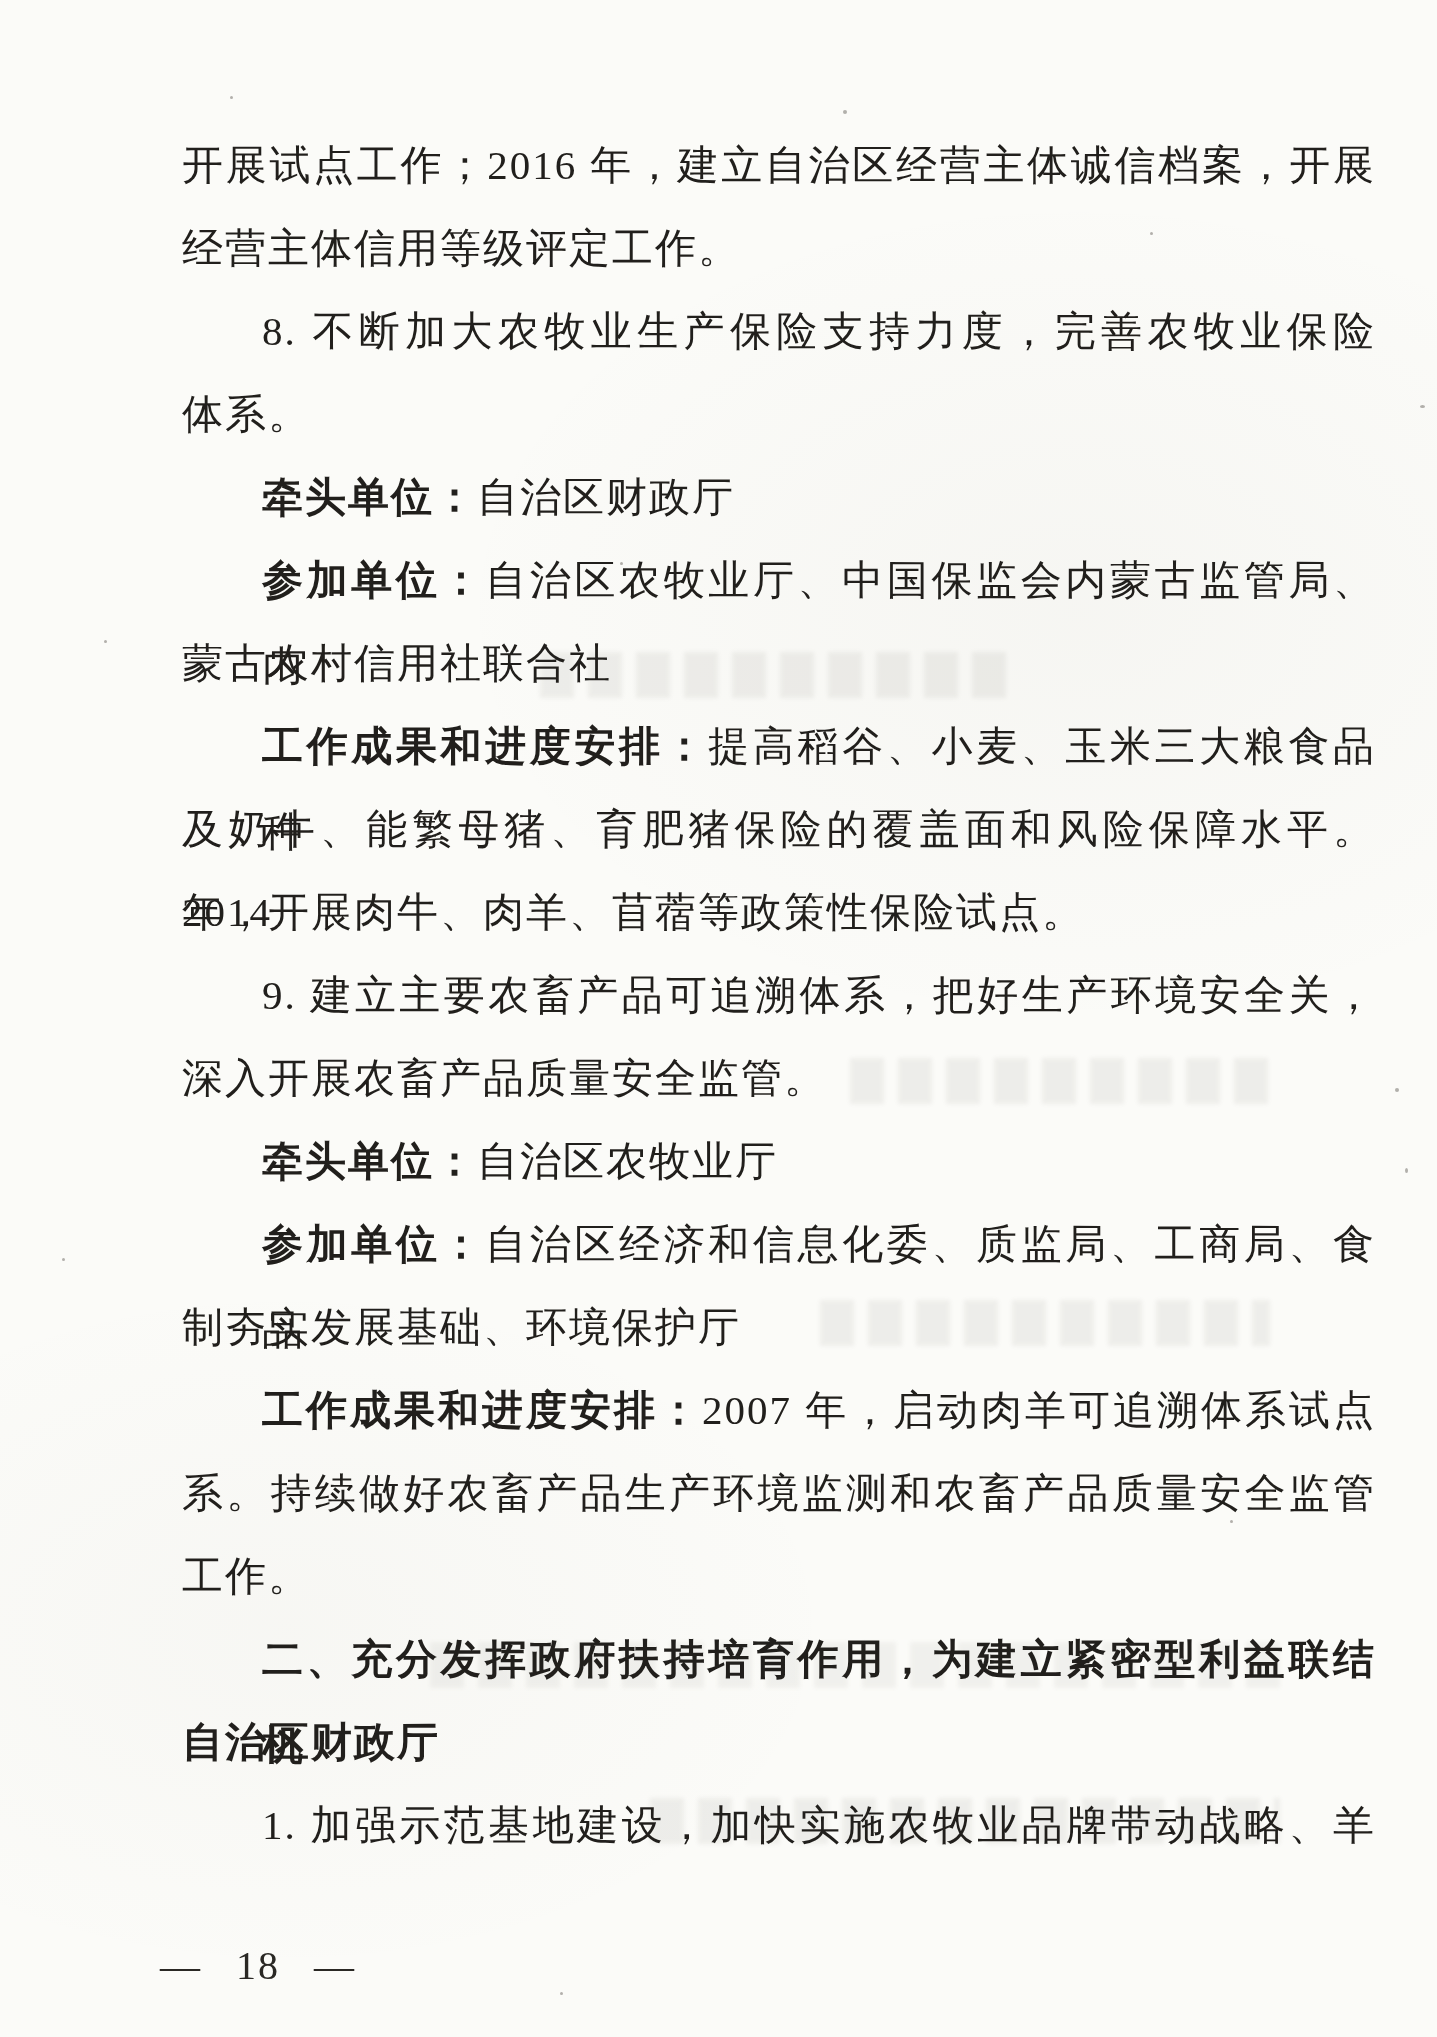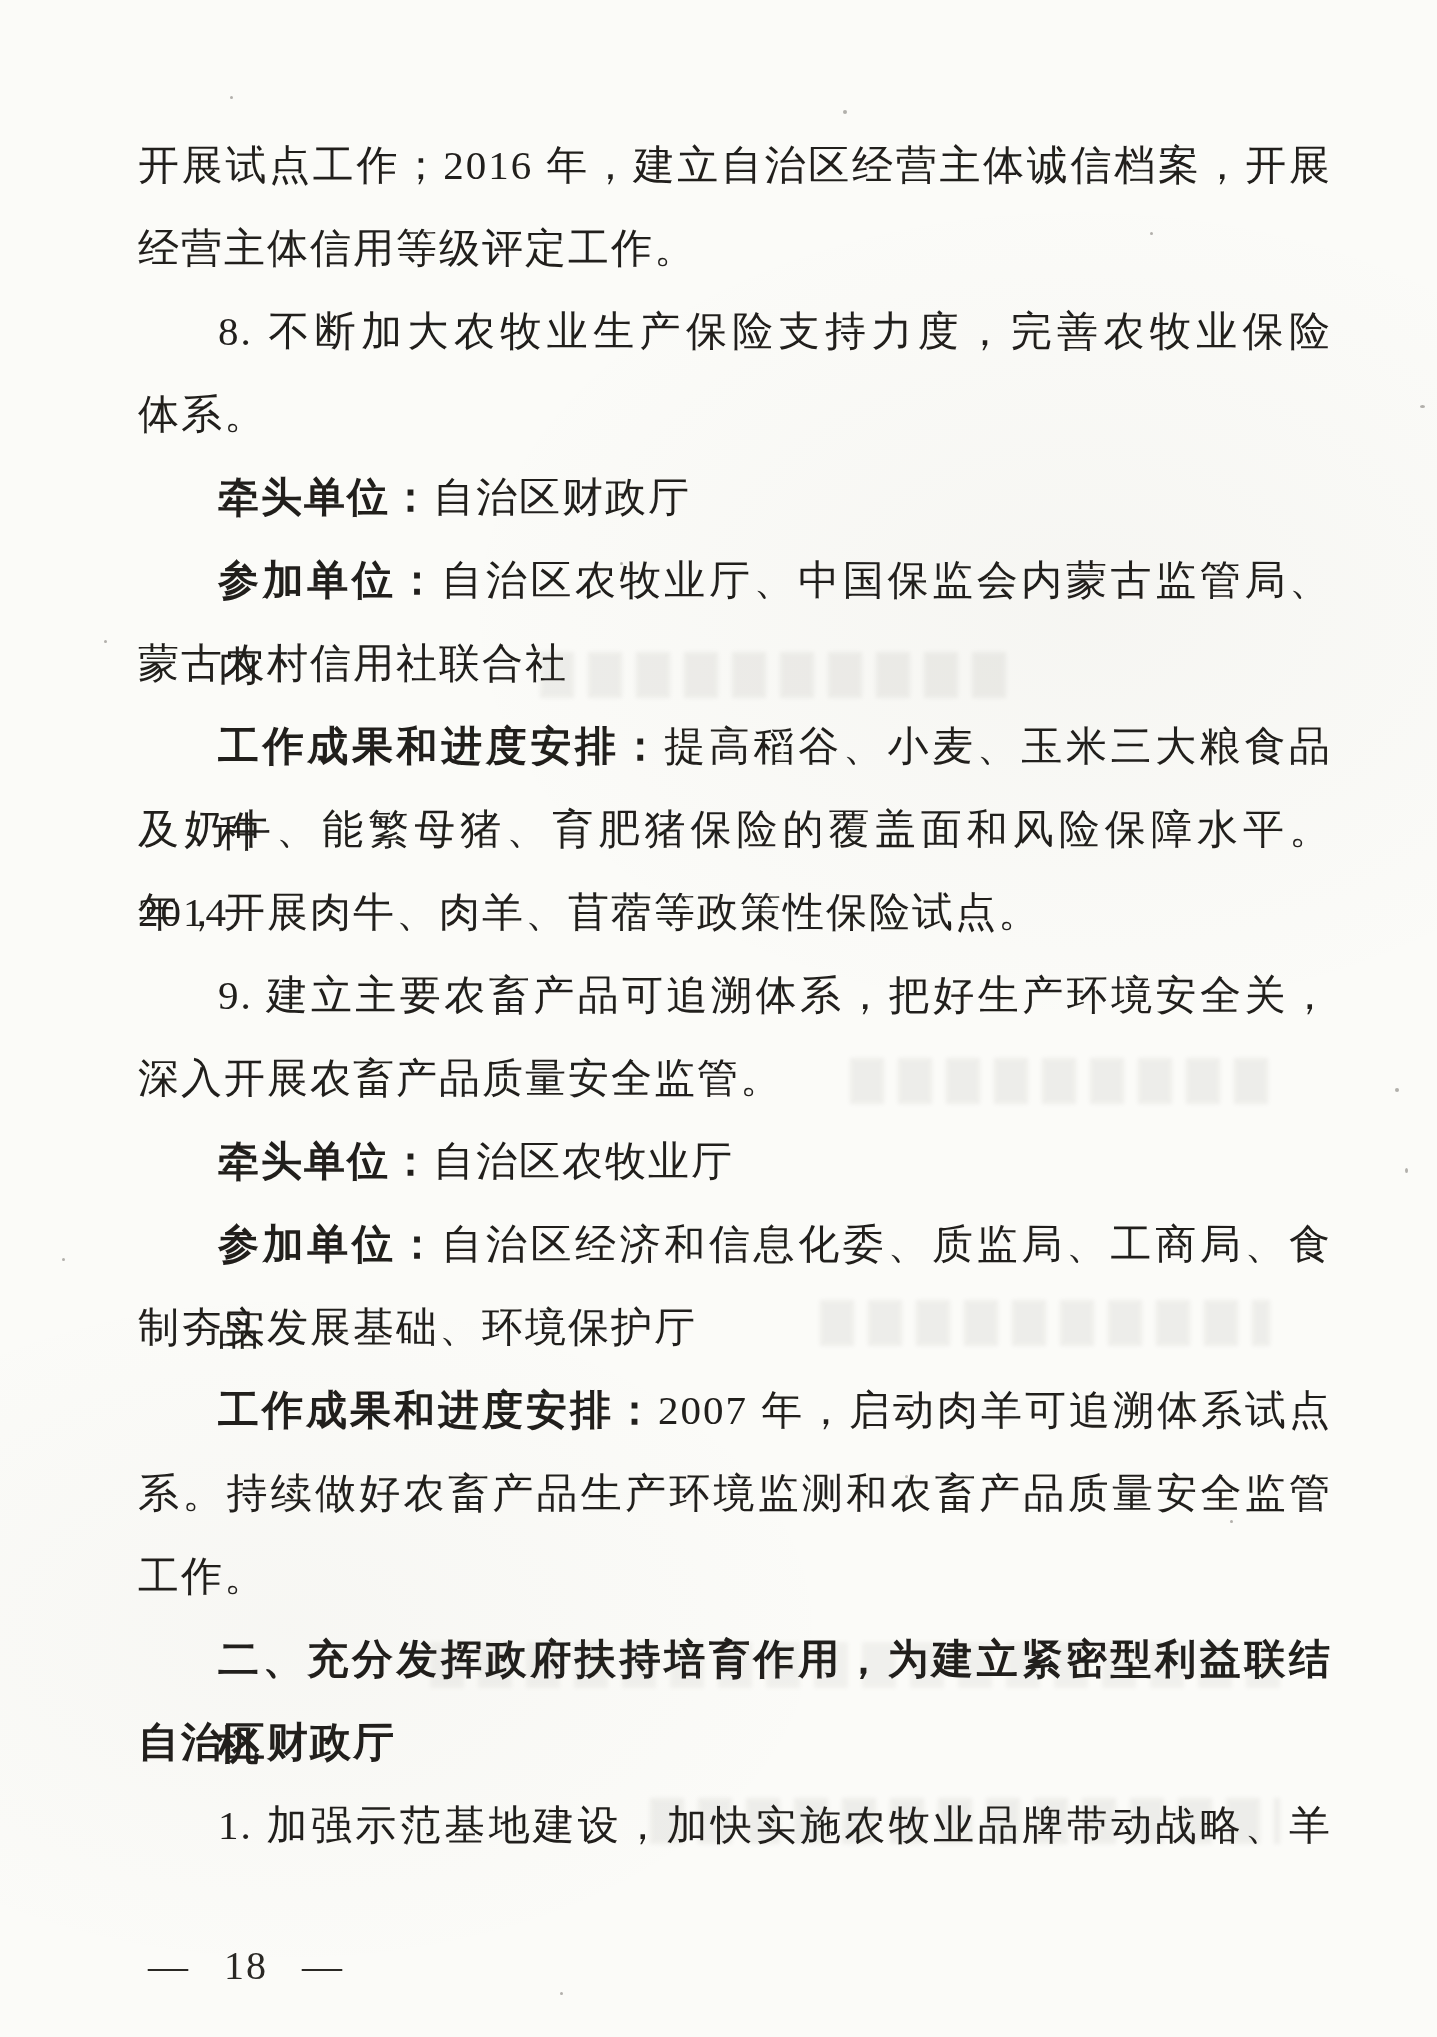--- a/index.html
+++ b/index.html
@@ -21,29 +21,30 @@
   }
   .line{
     box-sizing:border-box;
     width:100%;
     height:83px;line-height:83px;
     font-size:41px;
     letter-spacing:2px;
     text-align:justify;
     text-justify:inter-character;
     white-space:normal;
+    margin-left:44px;
   }
   .line.full{ text-align-last:justify; }
   .line.indent{ padding-left:80px; }
   .lbl{
     font-family:Liberation Mono, monospace;
     font-weight:700;
   }
   .footer{
-    position:absolute;left:148px;top:1942px;
+    position:absolute;left:160px;top:1942px;
     font-size:40px;line-height:48px;
     letter-spacing:2px;word-spacing:22px;
     color:#2a2824;
     text-align:center;
   }
   
   .ghost{
     position:absolute;height:46px;opacity:.09;filter:blur(2px);
     background:repeating-linear-gradient(90deg,#6f6d64 0 34px,transparent 34px 48px);
     pointer-events:none;

